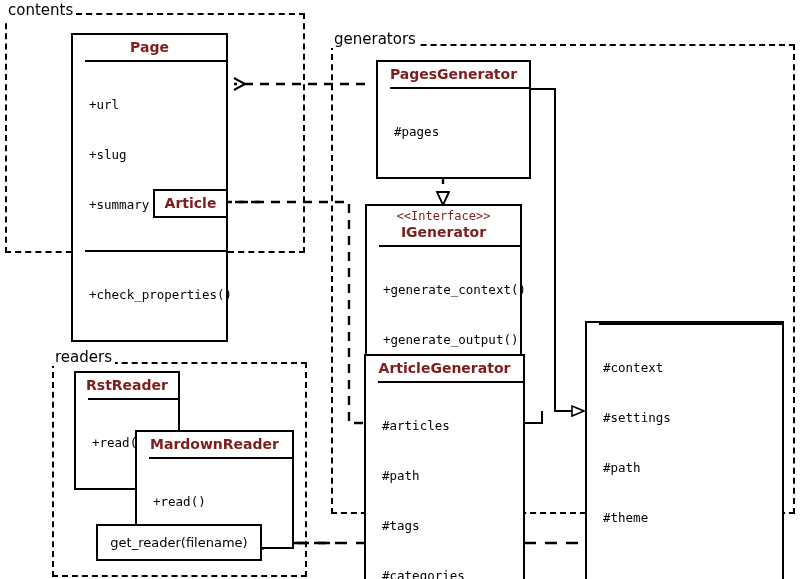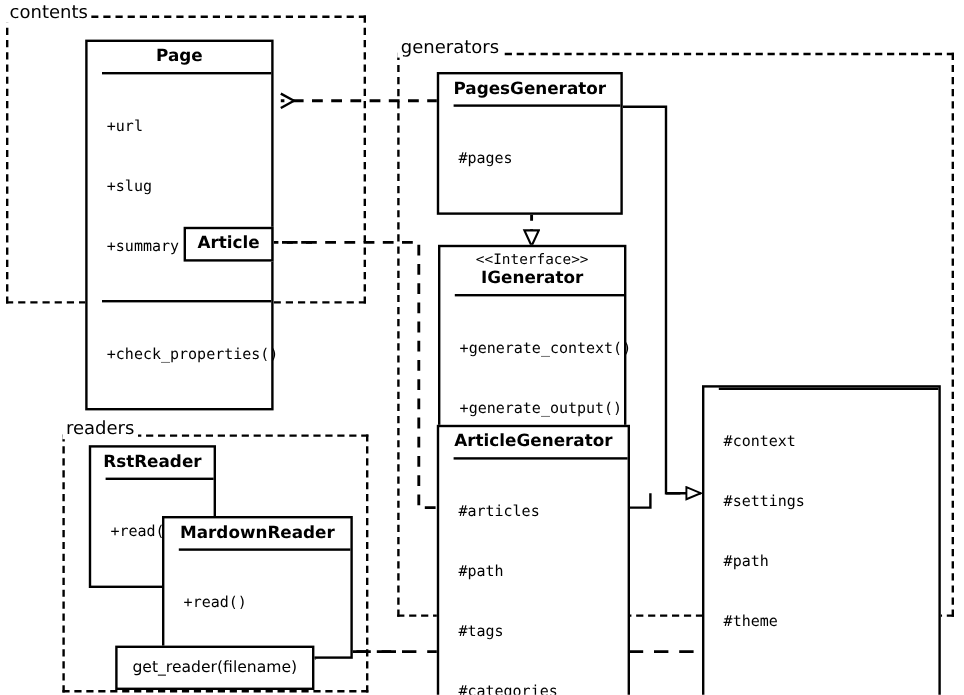--- a/index.html
+++ b/index.html
@@ -10,21 +10,21 @@
   
   .pkg{position:absolute;box-sizing:border-box;background:transparent;}
   .pkg-dashdot{border:2px dashed #000;}
   .pkg-label{position:absolute;background:#fff;font-size:15px;color:#000;
              font-family:"DejaVu Sans",sans-serif;padding:0 3px;white-space:nowrap;}
 
   
   .cls{position:absolute;box-sizing:border-box;border:2px solid #000;
        background:#fff;}
   .cls .name{font-weight:bold;font-size:14px;text-align:center;
-             padding:4px 6px 5px 6px;color:#000000;line-height:1.15;
+             padding:4px 6px 5px 6px;color:#7f1d1d;line-height:1.15;
              font-family:"DejaVu Sans",sans-serif;border-radius:11px;}
   .cls .stereo{font-weight:normal;font-size:12px;text-align:center;
                display:block;font-family:"DejaVu Sans Mono",monospace;}
   .cls .sep{border-top:2px solid #000;}
   .cls .compart{padding:2px 4px 3px 4px;font-size:12.5px;line-height:1.33;
                 font-family:"DejaVu Sans Mono",monospace;color:#000;
                 white-space:pre;margin-left:12px;}
   .cls .compart div{white-space:pre;}
   .plain{position:absolute;box-sizing:border-box;border:2px solid #000;
          background:#fff;display:flex;align-items:center;justify-content:center;
@@ -114,21 +114,21 @@
     </div>
     <div class="compart sep">
       <div>+check_properties()</div>
     </div>
   </div>
 
   <div class="cls" style="left:113px;top:189px;width:75px;margin-left:40px;">
     <div class="name">Article</div>
   </div>
 
-  <div class="cls" style="left:364px;top:60px;width:155px;">
+  <div class="cls" style="left:376px;top:60px;width:155px;">
     <div class="name">PagesGenerator</div>
     <div class="compart sep">
       <div>#pages</div>
     </div>
   </div>
 
   <div class="cls" style="left:365px;top:204px;width:157px;">
     <div class="name">
       <span class="stereo">&lt;&lt;Interface&gt;&gt;</span>
       <span>IGenerator</span>
@@ -169,17 +169,17 @@
     </div>
   </div>
 
   <div class="cls" style="left:135px;top:430px;width:159px;">
     <div class="name">MardownReader</div>
     <div class="compart sep">
       <div>+read()</div>
     </div>
   </div>
 
-  <div class="plain" style="left:96px;top:524px;width:166px;height:37px;margin-top:14px;">
+  <div class="plain" style="left:96px;top:524px;width:166px;height:37px;">
     <span>get_reader(filename)</span>
   </div>
 
 </div>
 
 </body></html>

